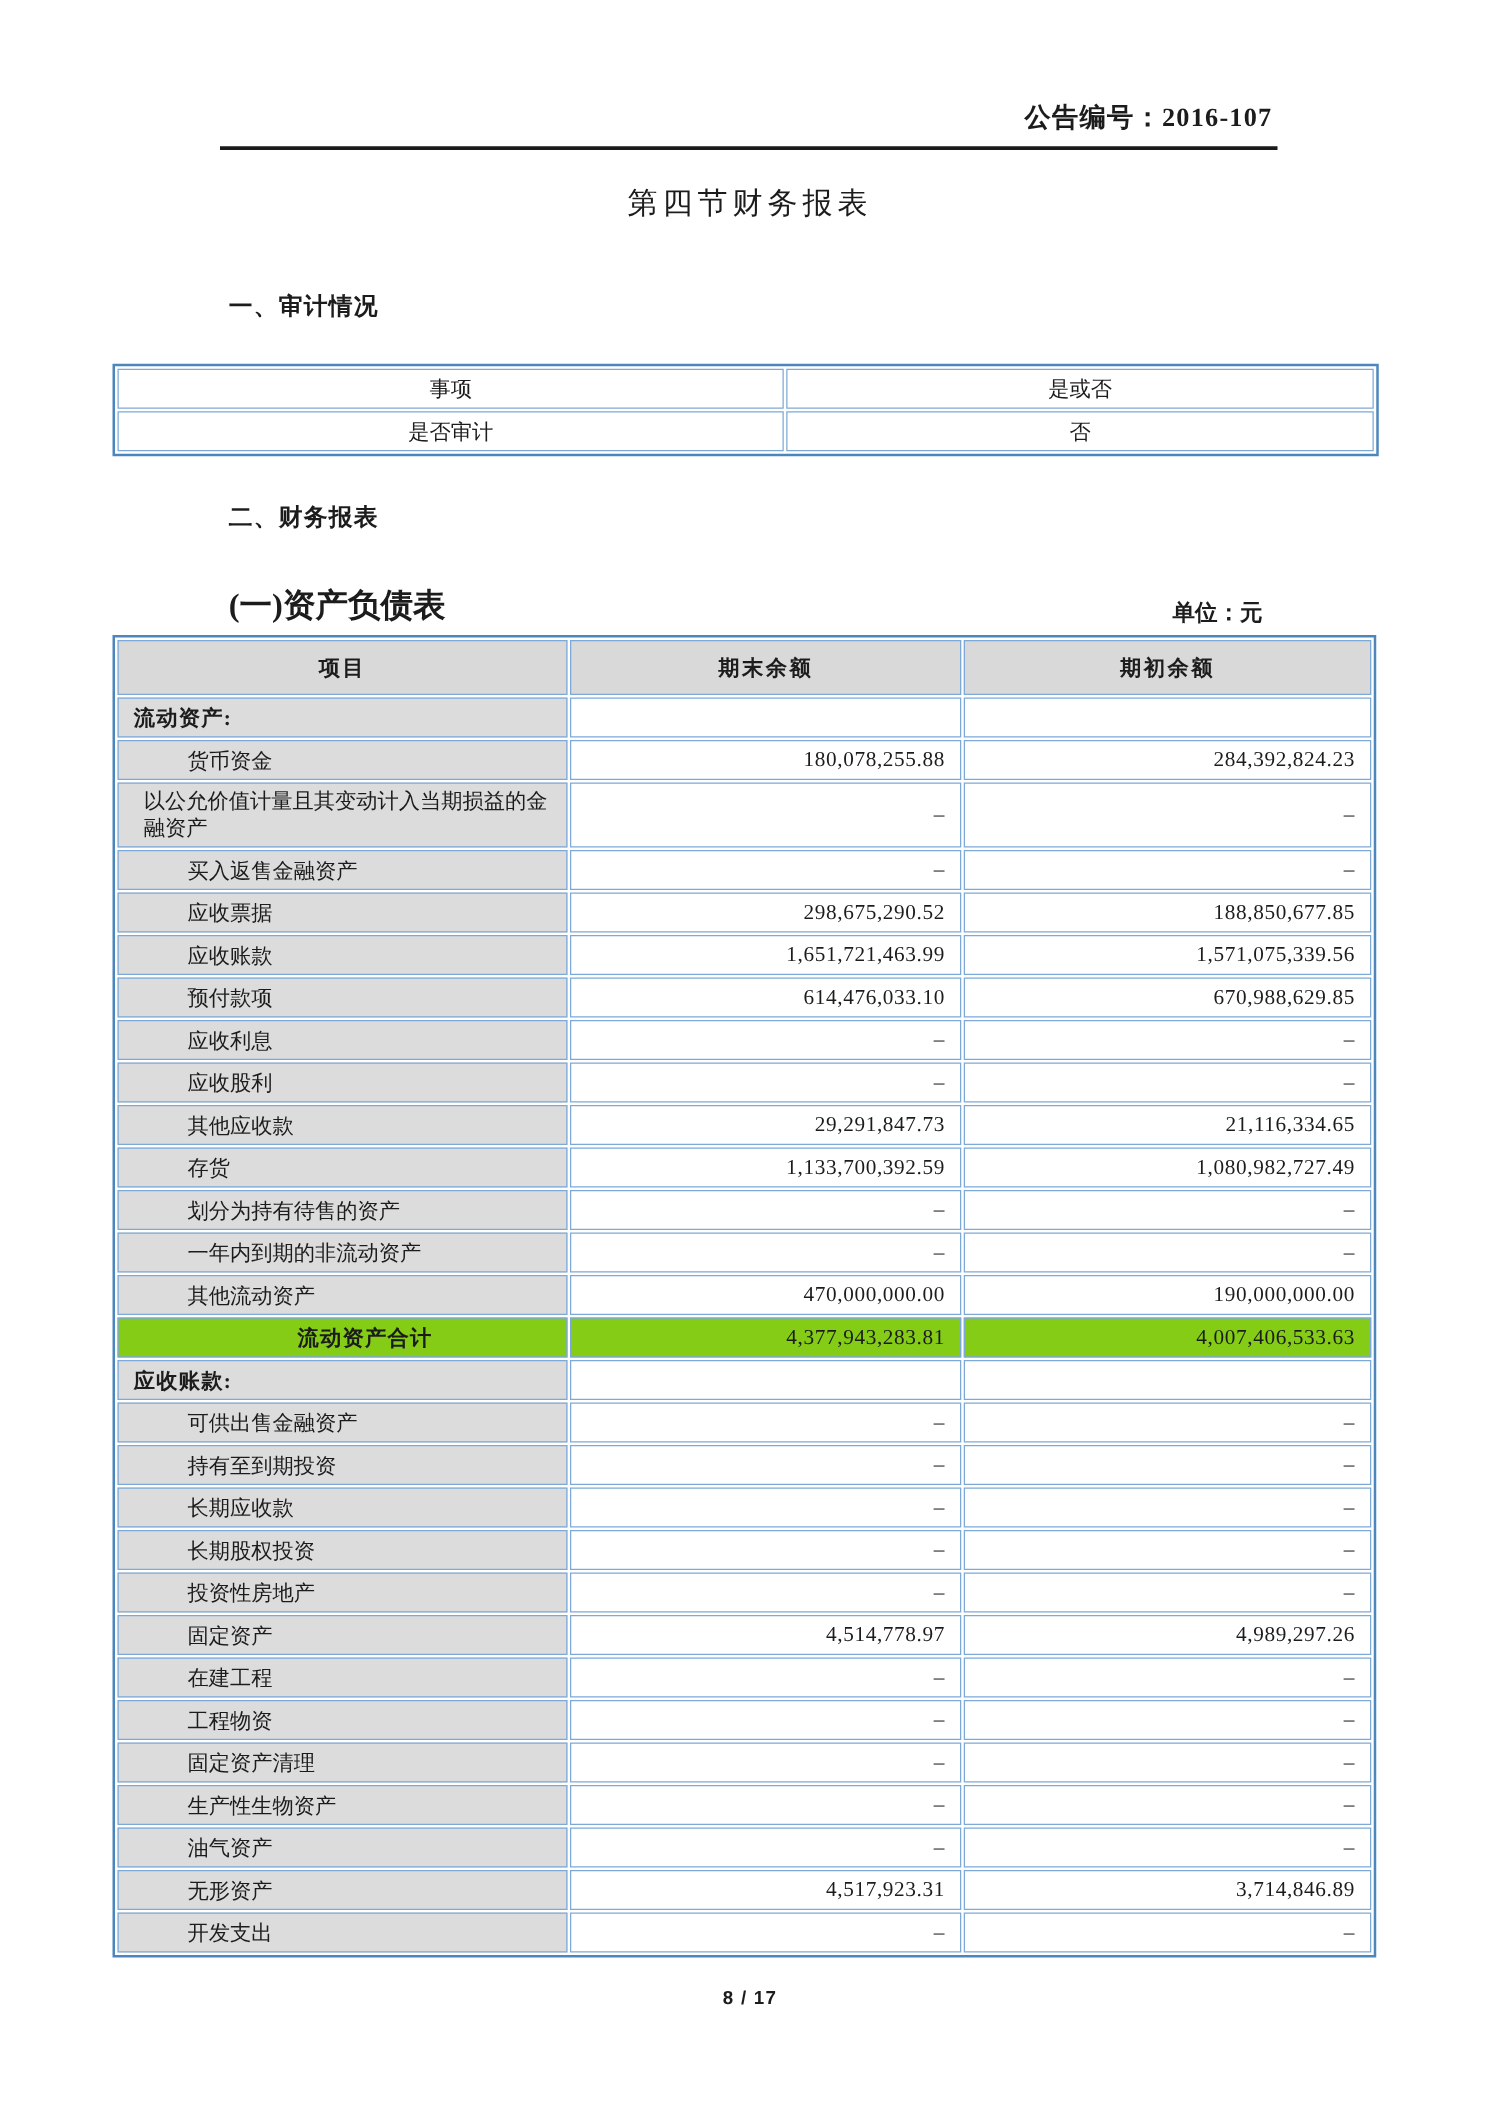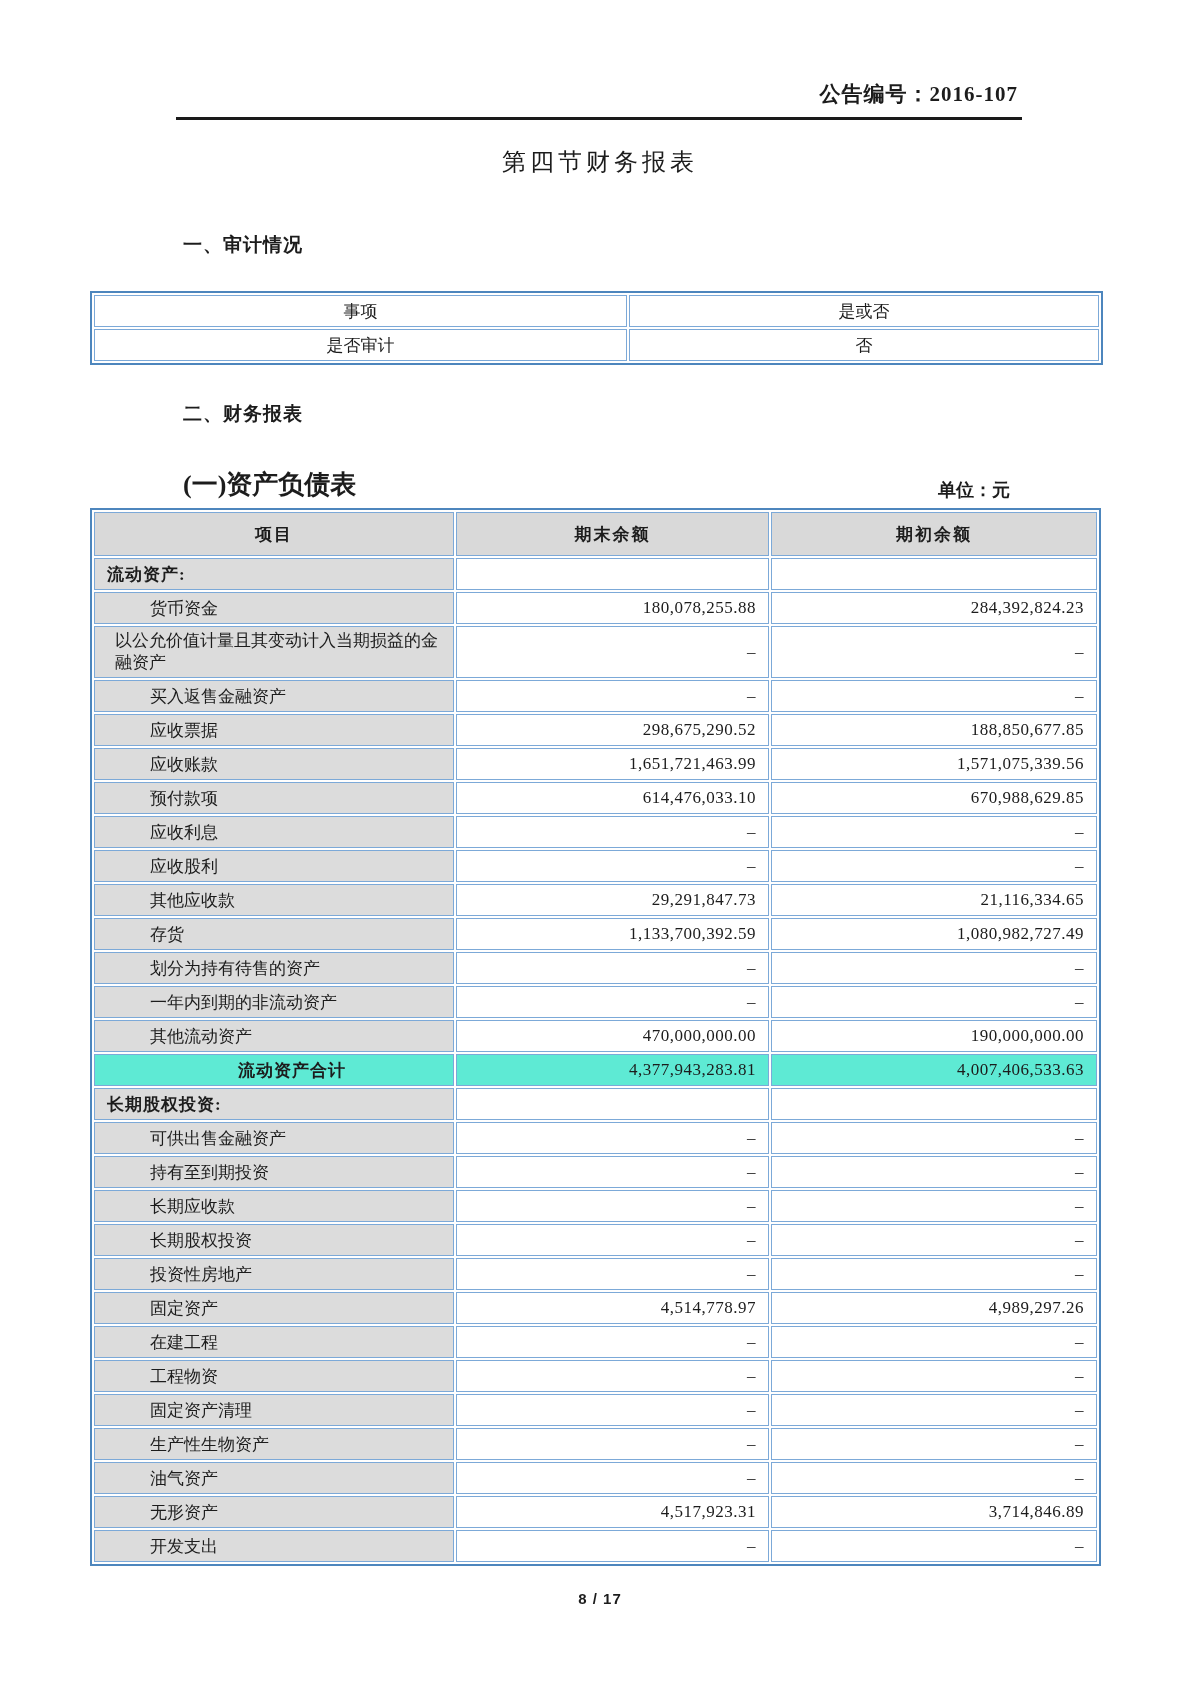--- a/index.html
+++ b/index.html
@@ -90,21 +90,21 @@
     font-weight:bold;
     text-align:center;
     height:40px;
     letter-spacing:2px;
   }
   .bs td.c-label{background:#dcdcdc;}
   .bs td.c-val{text-align:right;letter-spacing:0.5px;}
   .bs tr.r-section td.c-label{font-weight:bold;letter-spacing:1px;}
   .bs tr.r-item td.c-label{padding-left:55px;}
   .bs tr.r-item-flush td.c-label{padding-left:20px;line-height:22px;height:48px;}
-  .bs tr.r-total td{background:#5eead4;padding-left:48px;}
+  .bs tr.r-total td{background:#84cc16;padding-left:48px;}
   .bs tr.r-total td.c-label{font-weight:bold;text-align:center;letter-spacing:1px;}
   
   .footer{
     margin-top:24px;
     text-align:center;
     font-size:15px;
     font-weight:bold;
     font-family:"Liberation Sans","DejaVu Sans",sans-serif;
     letter-spacing:1px;
   }
@@ -228,21 +228,21 @@
           <td class="c-label">其他流动资产</td>
           <td class="c-val">470,000,000.00</td>
           <td class="c-val">190,000,000.00</td>
         </tr>
         <tr class="r-total">
           <td class="c-label">流动资产合计</td>
           <td class="c-val">4,377,943,283.81</td>
           <td class="c-val">4,007,406,533.63</td>
         </tr>
         <tr class="r-section">
-          <td class="c-label">长期股权投资:</td>
+          <td class="c-label">应收账款:</td>
           <td class="c-val"></td>
           <td class="c-val"></td>
         </tr>
         <tr class="r-item">
           <td class="c-label">可供出售金融资产</td>
           <td class="c-val">–</td>
           <td class="c-val">–</td>
         </tr>
         <tr class="r-item">
           <td class="c-label">持有至到期投资</td>

